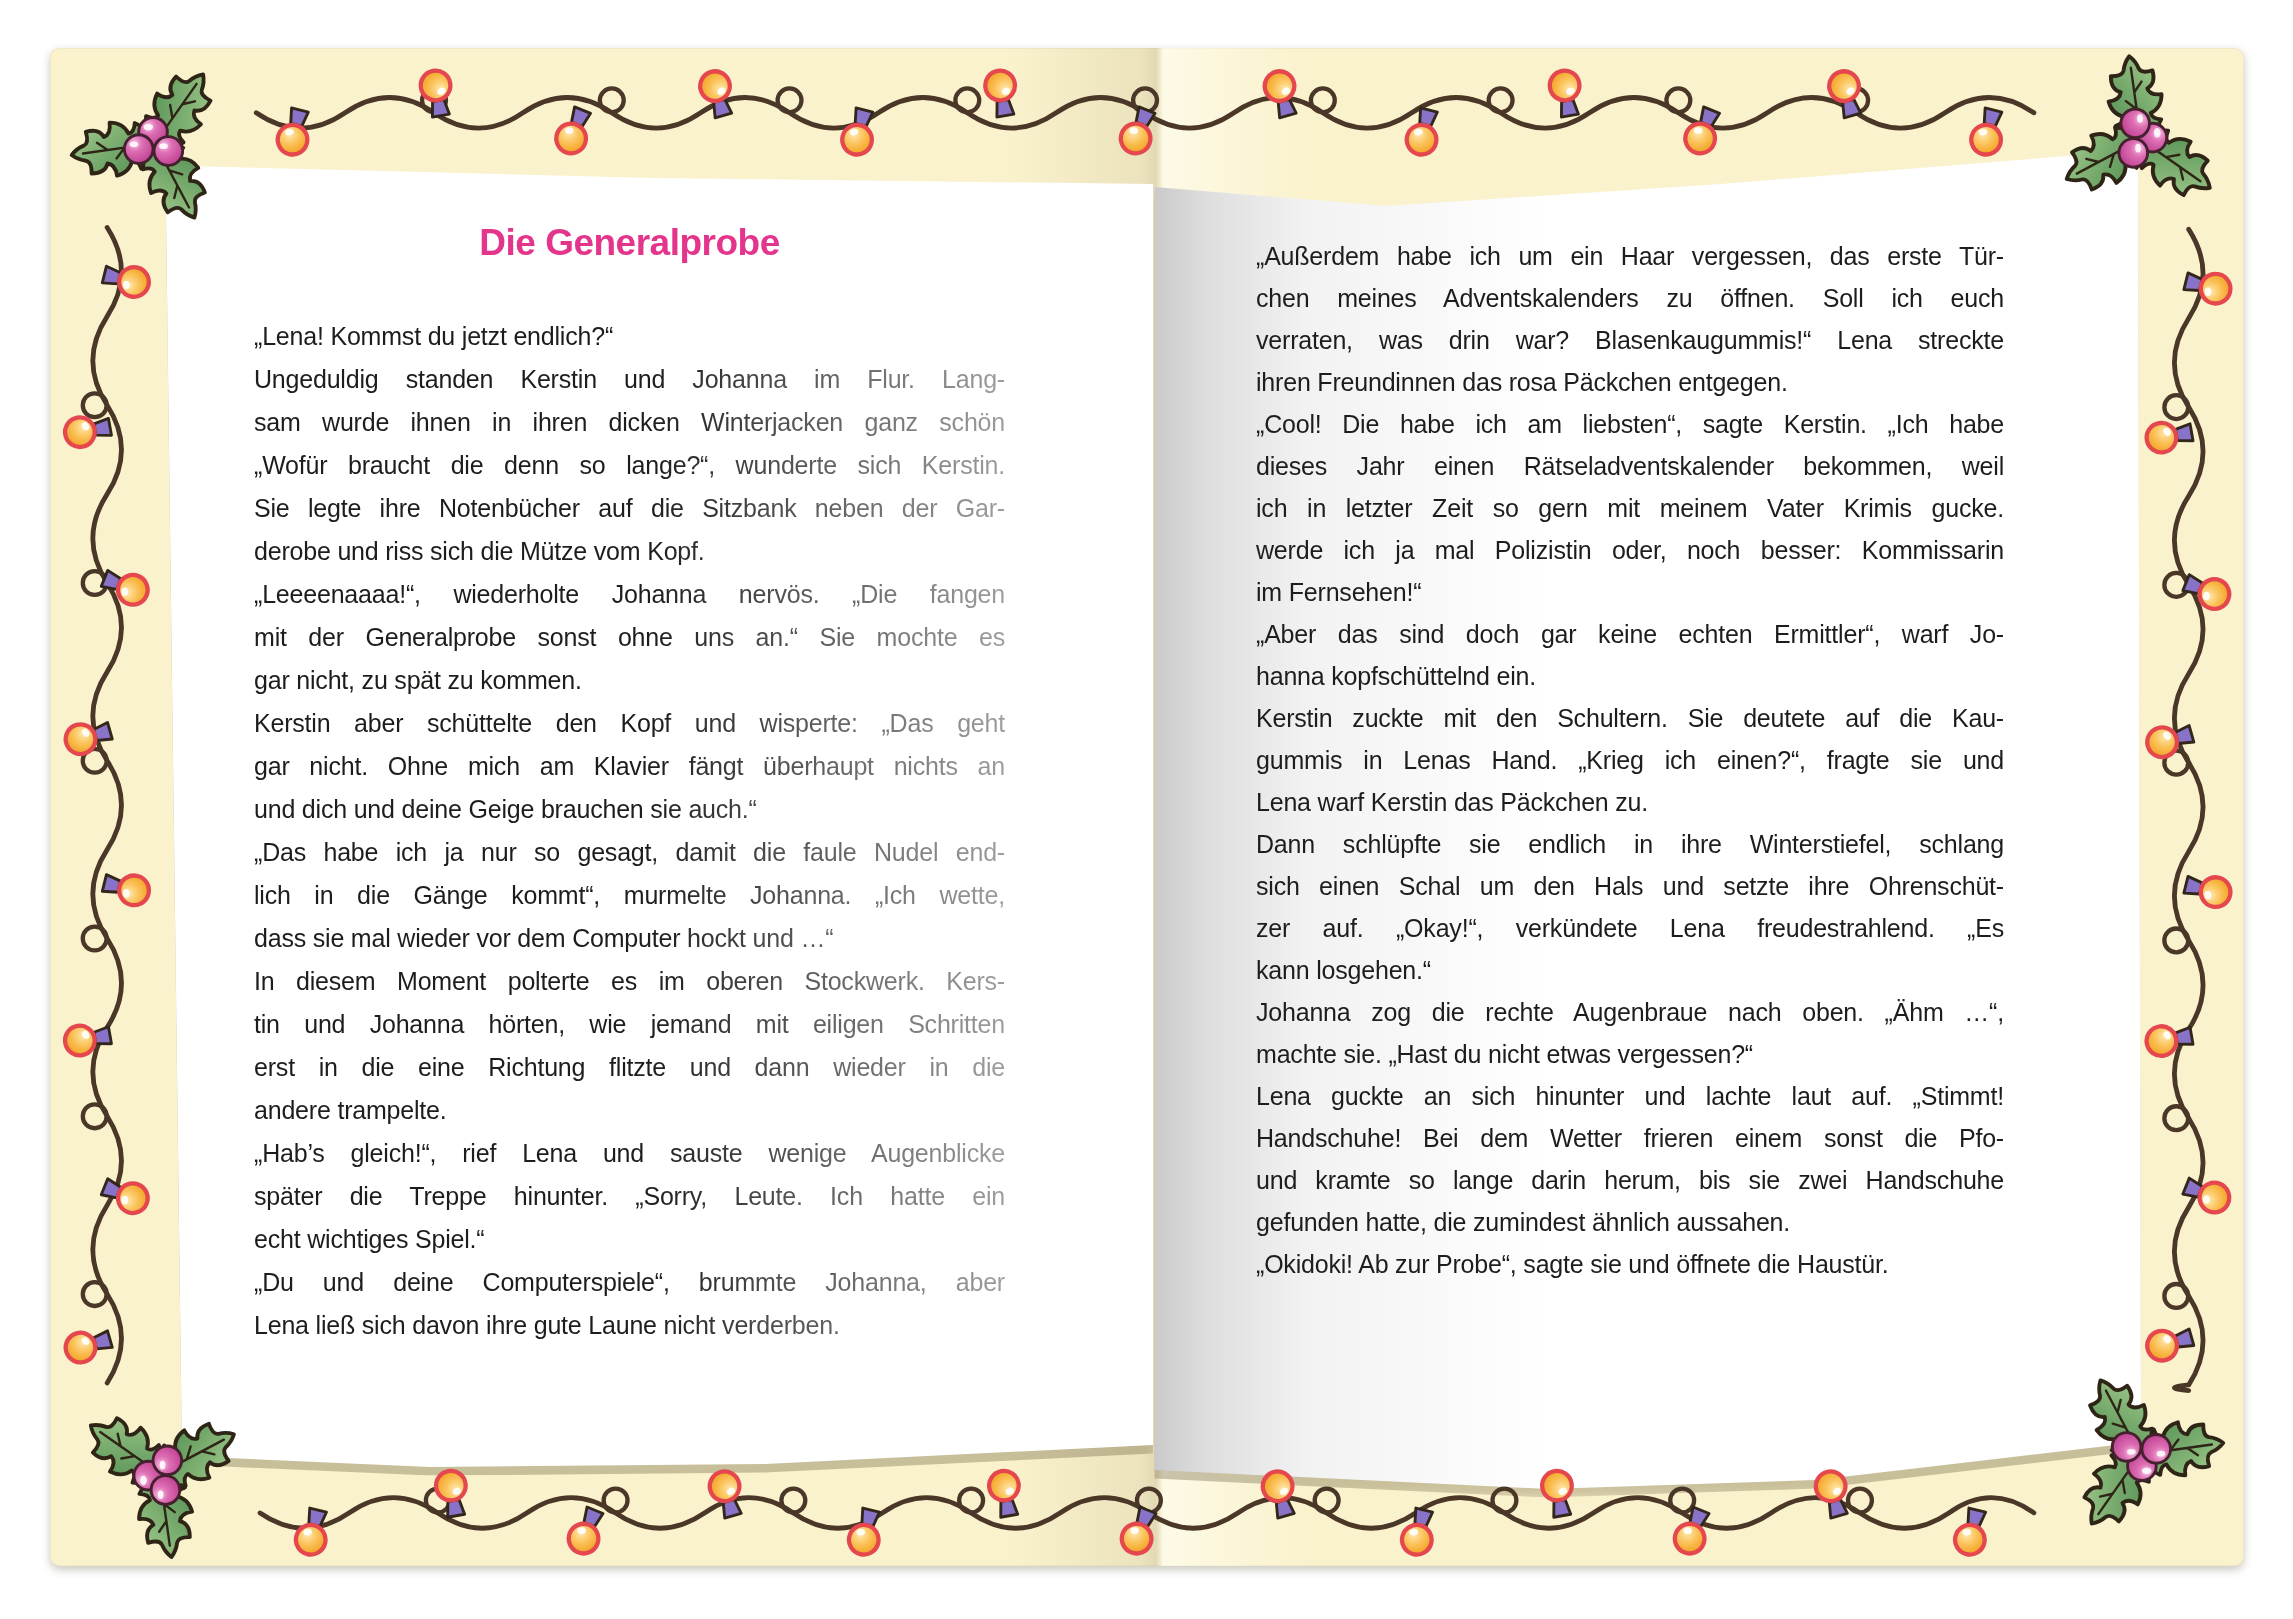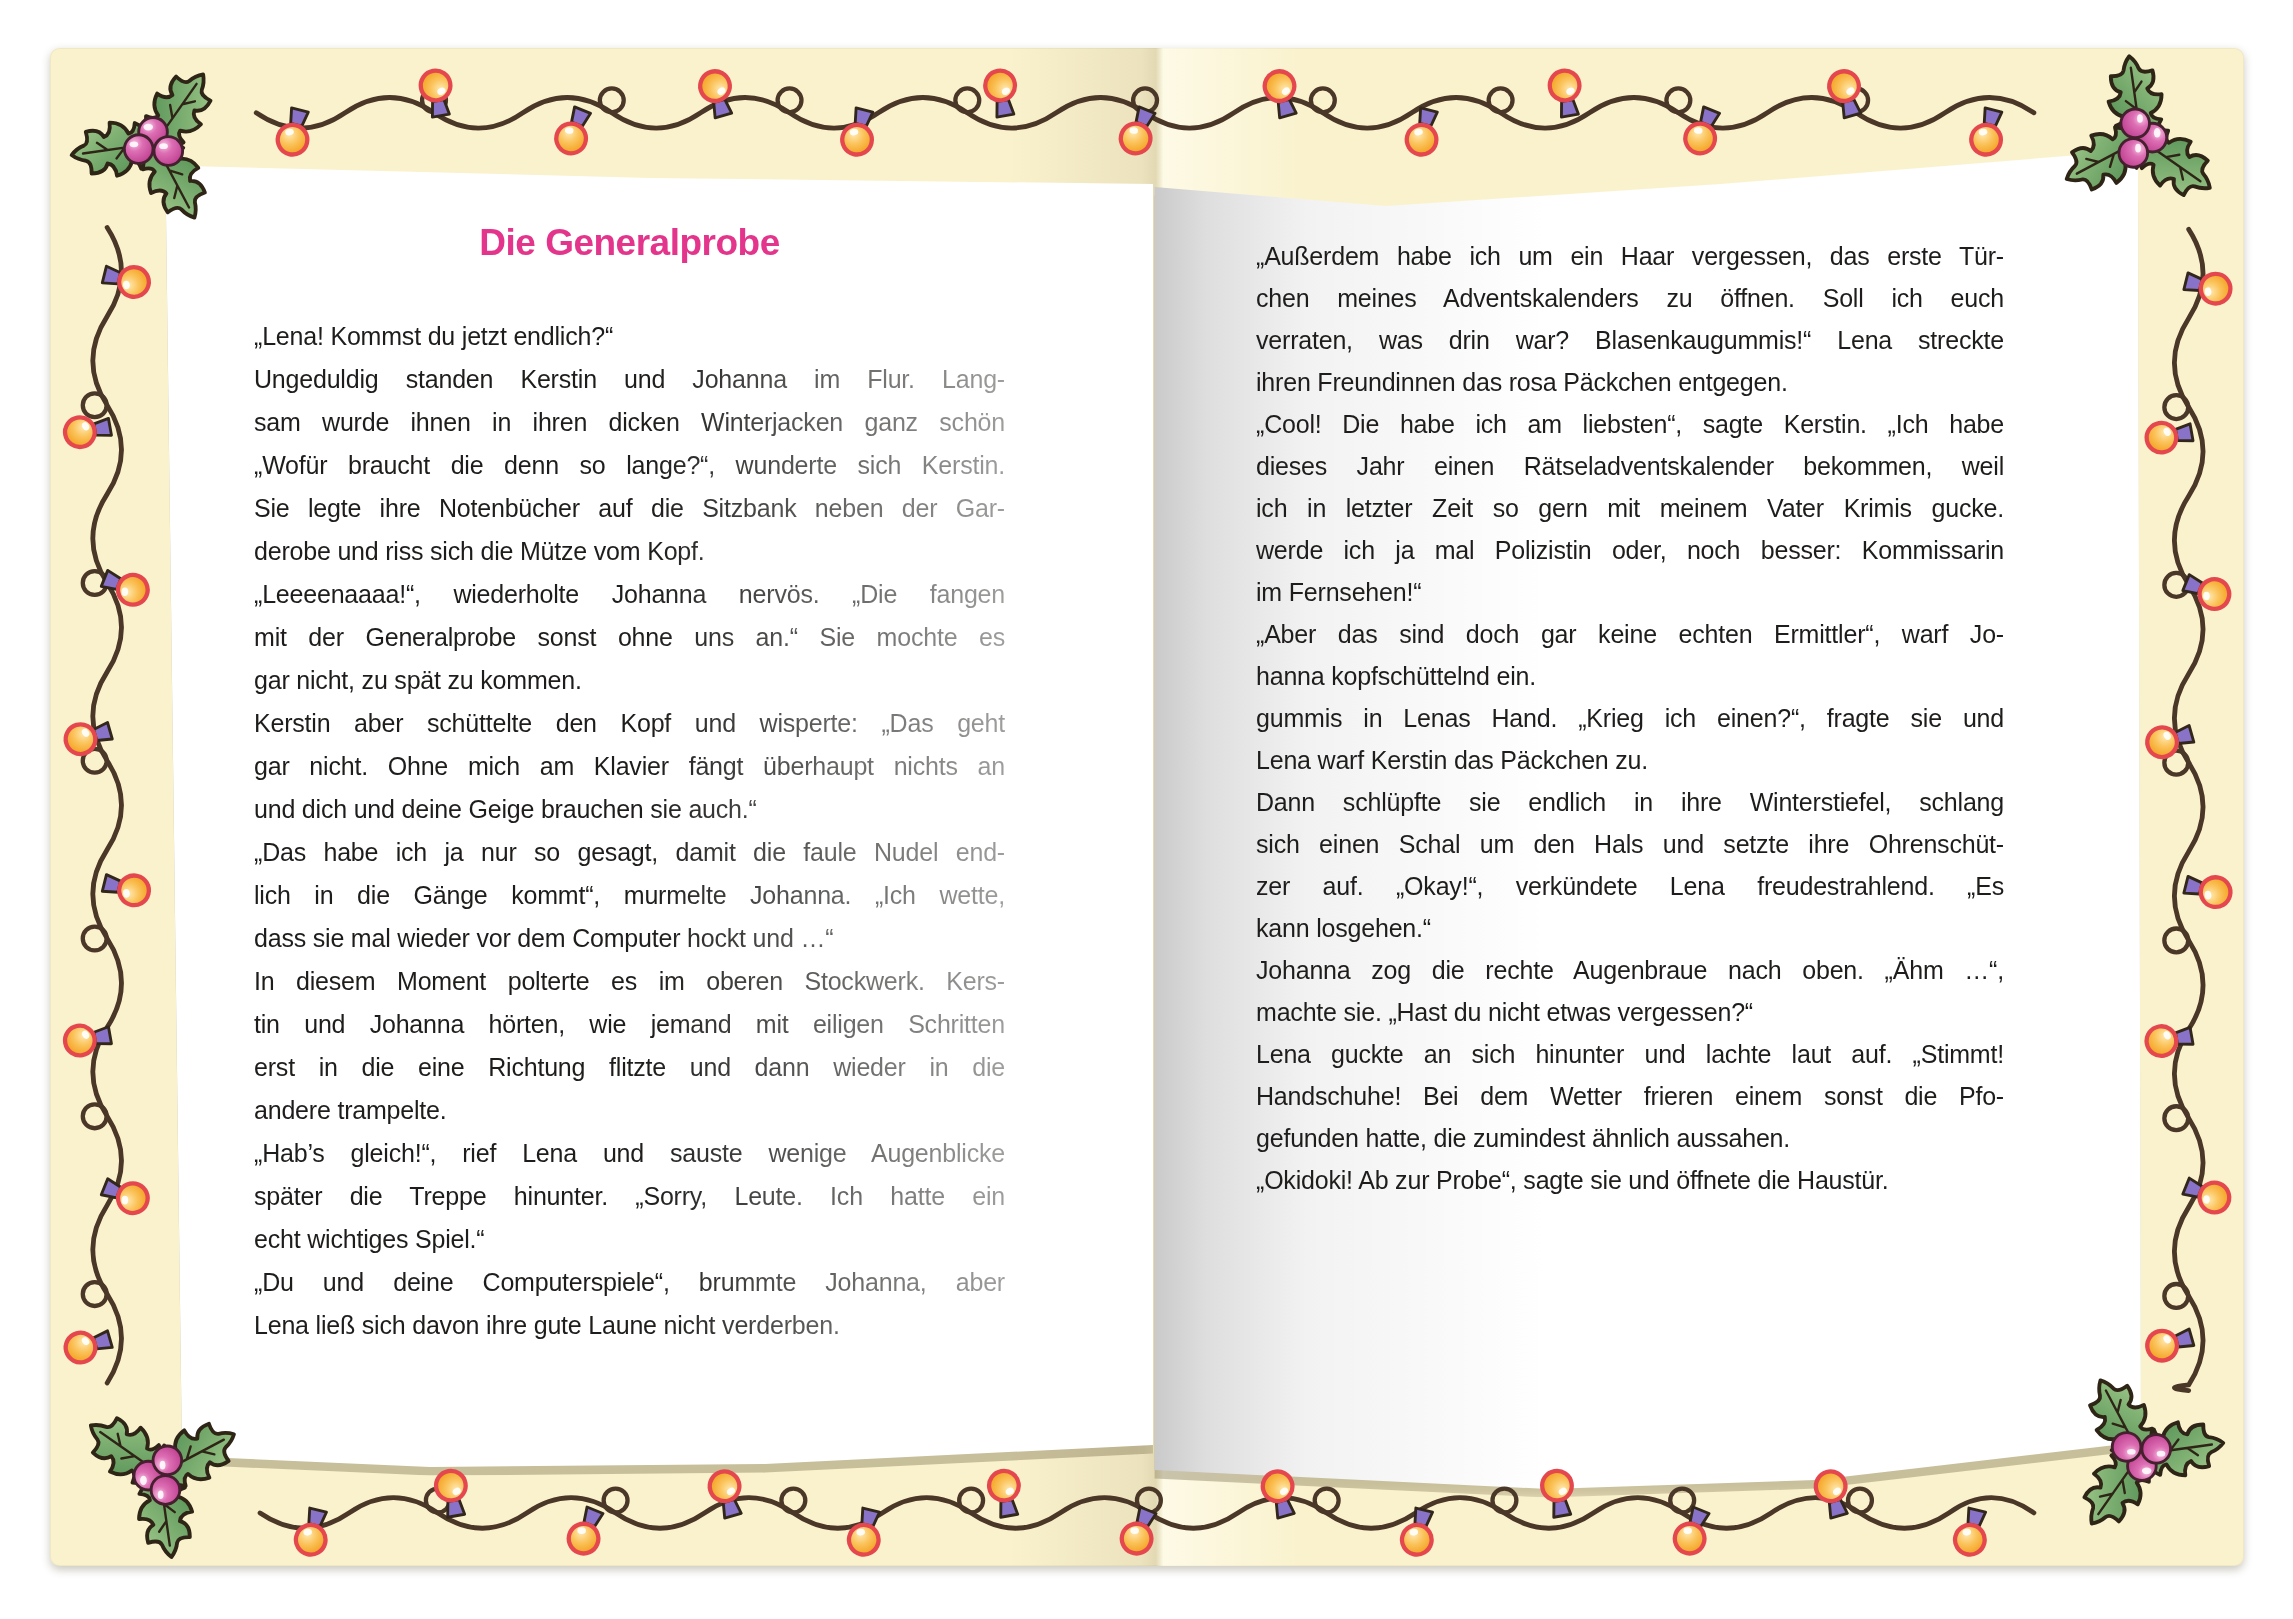--- a/index.html
+++ b/index.html
@@ -225,29 +225,31 @@
       <div class="tline j">chen meines Adventskalenders zu öffnen. Soll ich euch</div>
       <div class="tline j">verraten, was drin war? Blasenkaugummis!“ Lena streckte</div>
       <div class="tline l">ihren Freundinnen das rosa Päckchen entgegen.</div>
       <div class="tline j">„Cool! Die habe ich am liebsten“, sagte Kerstin. „Ich habe</div>
       <div class="tline j">dieses Jahr einen Rätseladventskalender bekommen, weil</div>
       <div class="tline j">ich in letzter Zeit so gern mit meinem Vater Krimis gucke.</div>
       <div class="tline j">werde ich ja mal Polizistin oder, noch besser: Kommissarin</div>
       <div class="tline l">im Fernsehen!“</div>
       <div class="tline j">„Aber das sind doch gar keine echten Ermittler“, warf Jo-</div>
       <div class="tline l">hanna kopfschüttelnd ein.</div>
+      <div class="tline j">Kerstin zuckte mit den Schultern. Sie deutete auf die Kau-</div>
       <div class="tline j">gummis in Lenas Hand. „Krieg ich einen?“, fragte sie und</div>
       <div class="tline l">Lena warf Kerstin das Päckchen zu.</div>
       <div class="tline j">Dann schlüpfte sie endlich in ihre Winterstiefel, schlang</div>
       <div class="tline j">sich einen Schal um den Hals und setzte ihre Ohrenschüt-</div>
       <div class="tline j">zer auf. „Okay!“, verkündete Lena freudestrahlend. „Es</div>
       <div class="tline l">kann losgehen.“</div>
       <div class="tline j">Johanna zog die rechte Augenbraue nach oben. „Ähm …“,</div>
       <div class="tline l">machte sie. „Hast du nicht etwas vergessen?“</div>
       <div class="tline j">Lena guckte an sich hinunter und lachte laut auf. „Stimmt!</div>
       <div class="tline j">Handschuhe! Bei dem Wetter frieren einem sonst die Pfo-</div>
+      <div class="tline j">und kramte so lange darin herum, bis sie zwei Handschuhe</div>
       <div class="tline l">gefunden hatte, die zumindest ähnlich aussahen.</div>
       <div class="tline l">„Okidoki! Ab zur Probe“, sagte sie und öffnete die Haustür.</div>
     </div>
 
   <div class="fade-left"></div>
 </div>
 
 
 </body></html>

